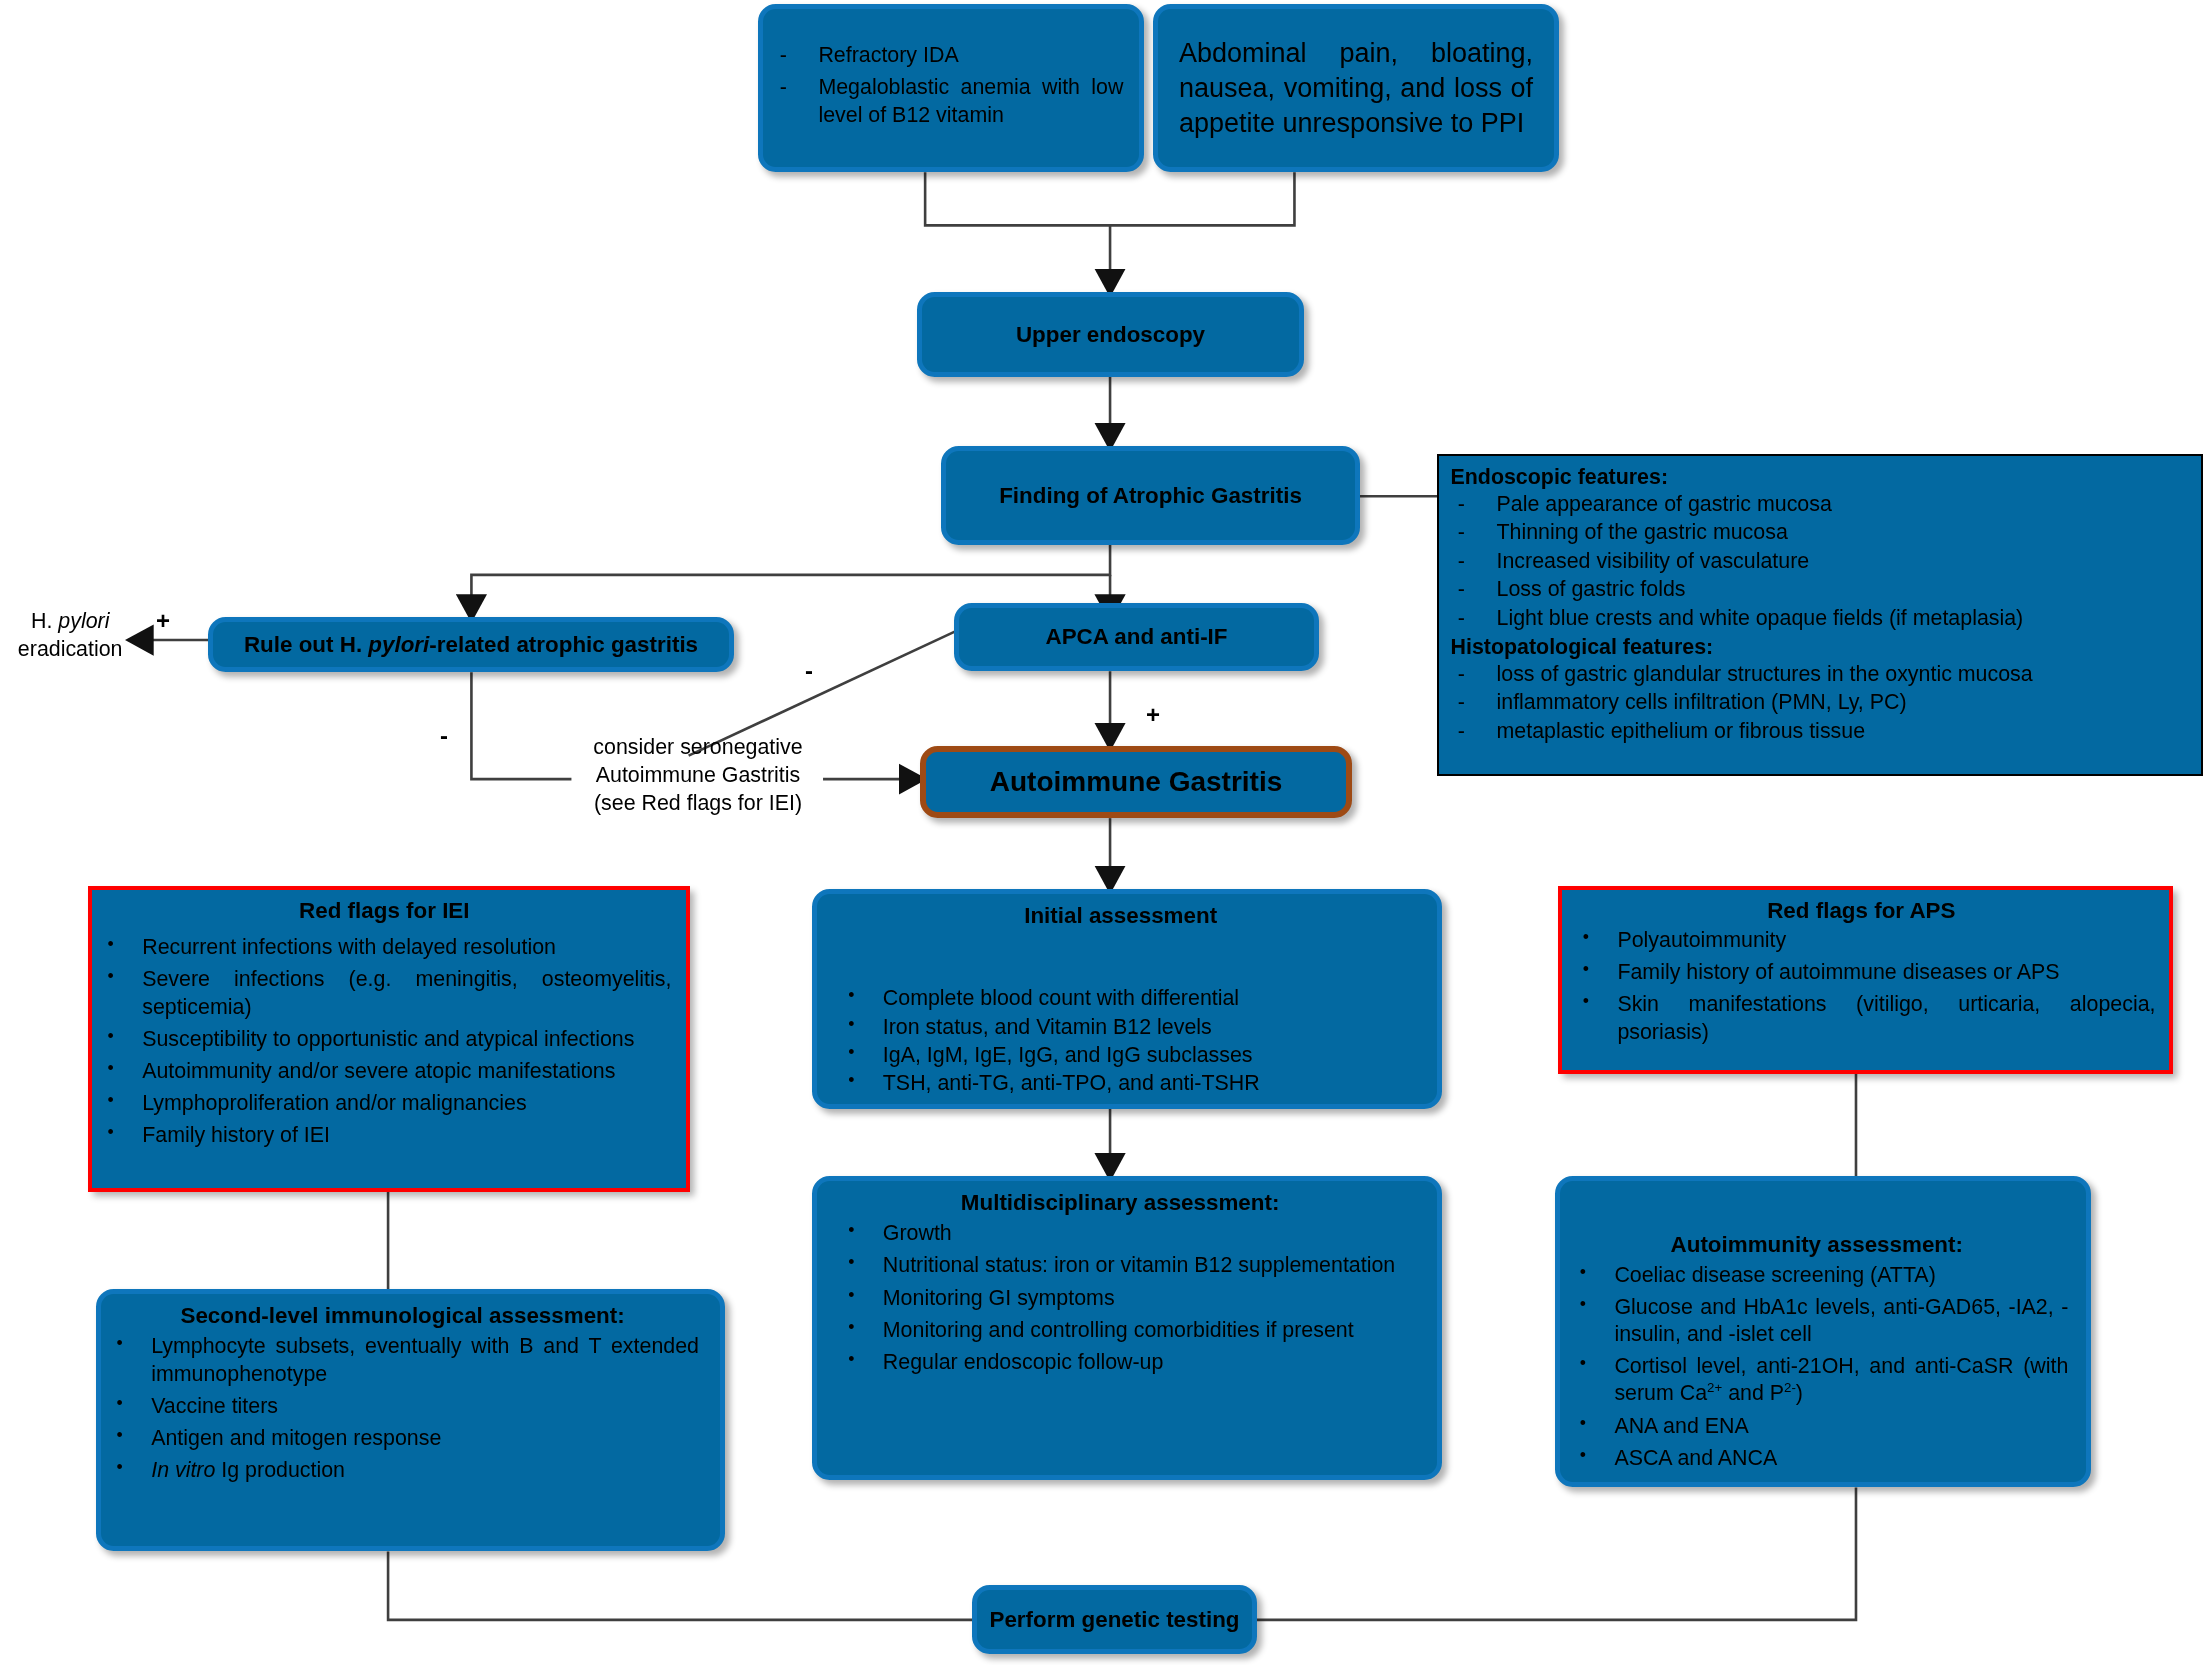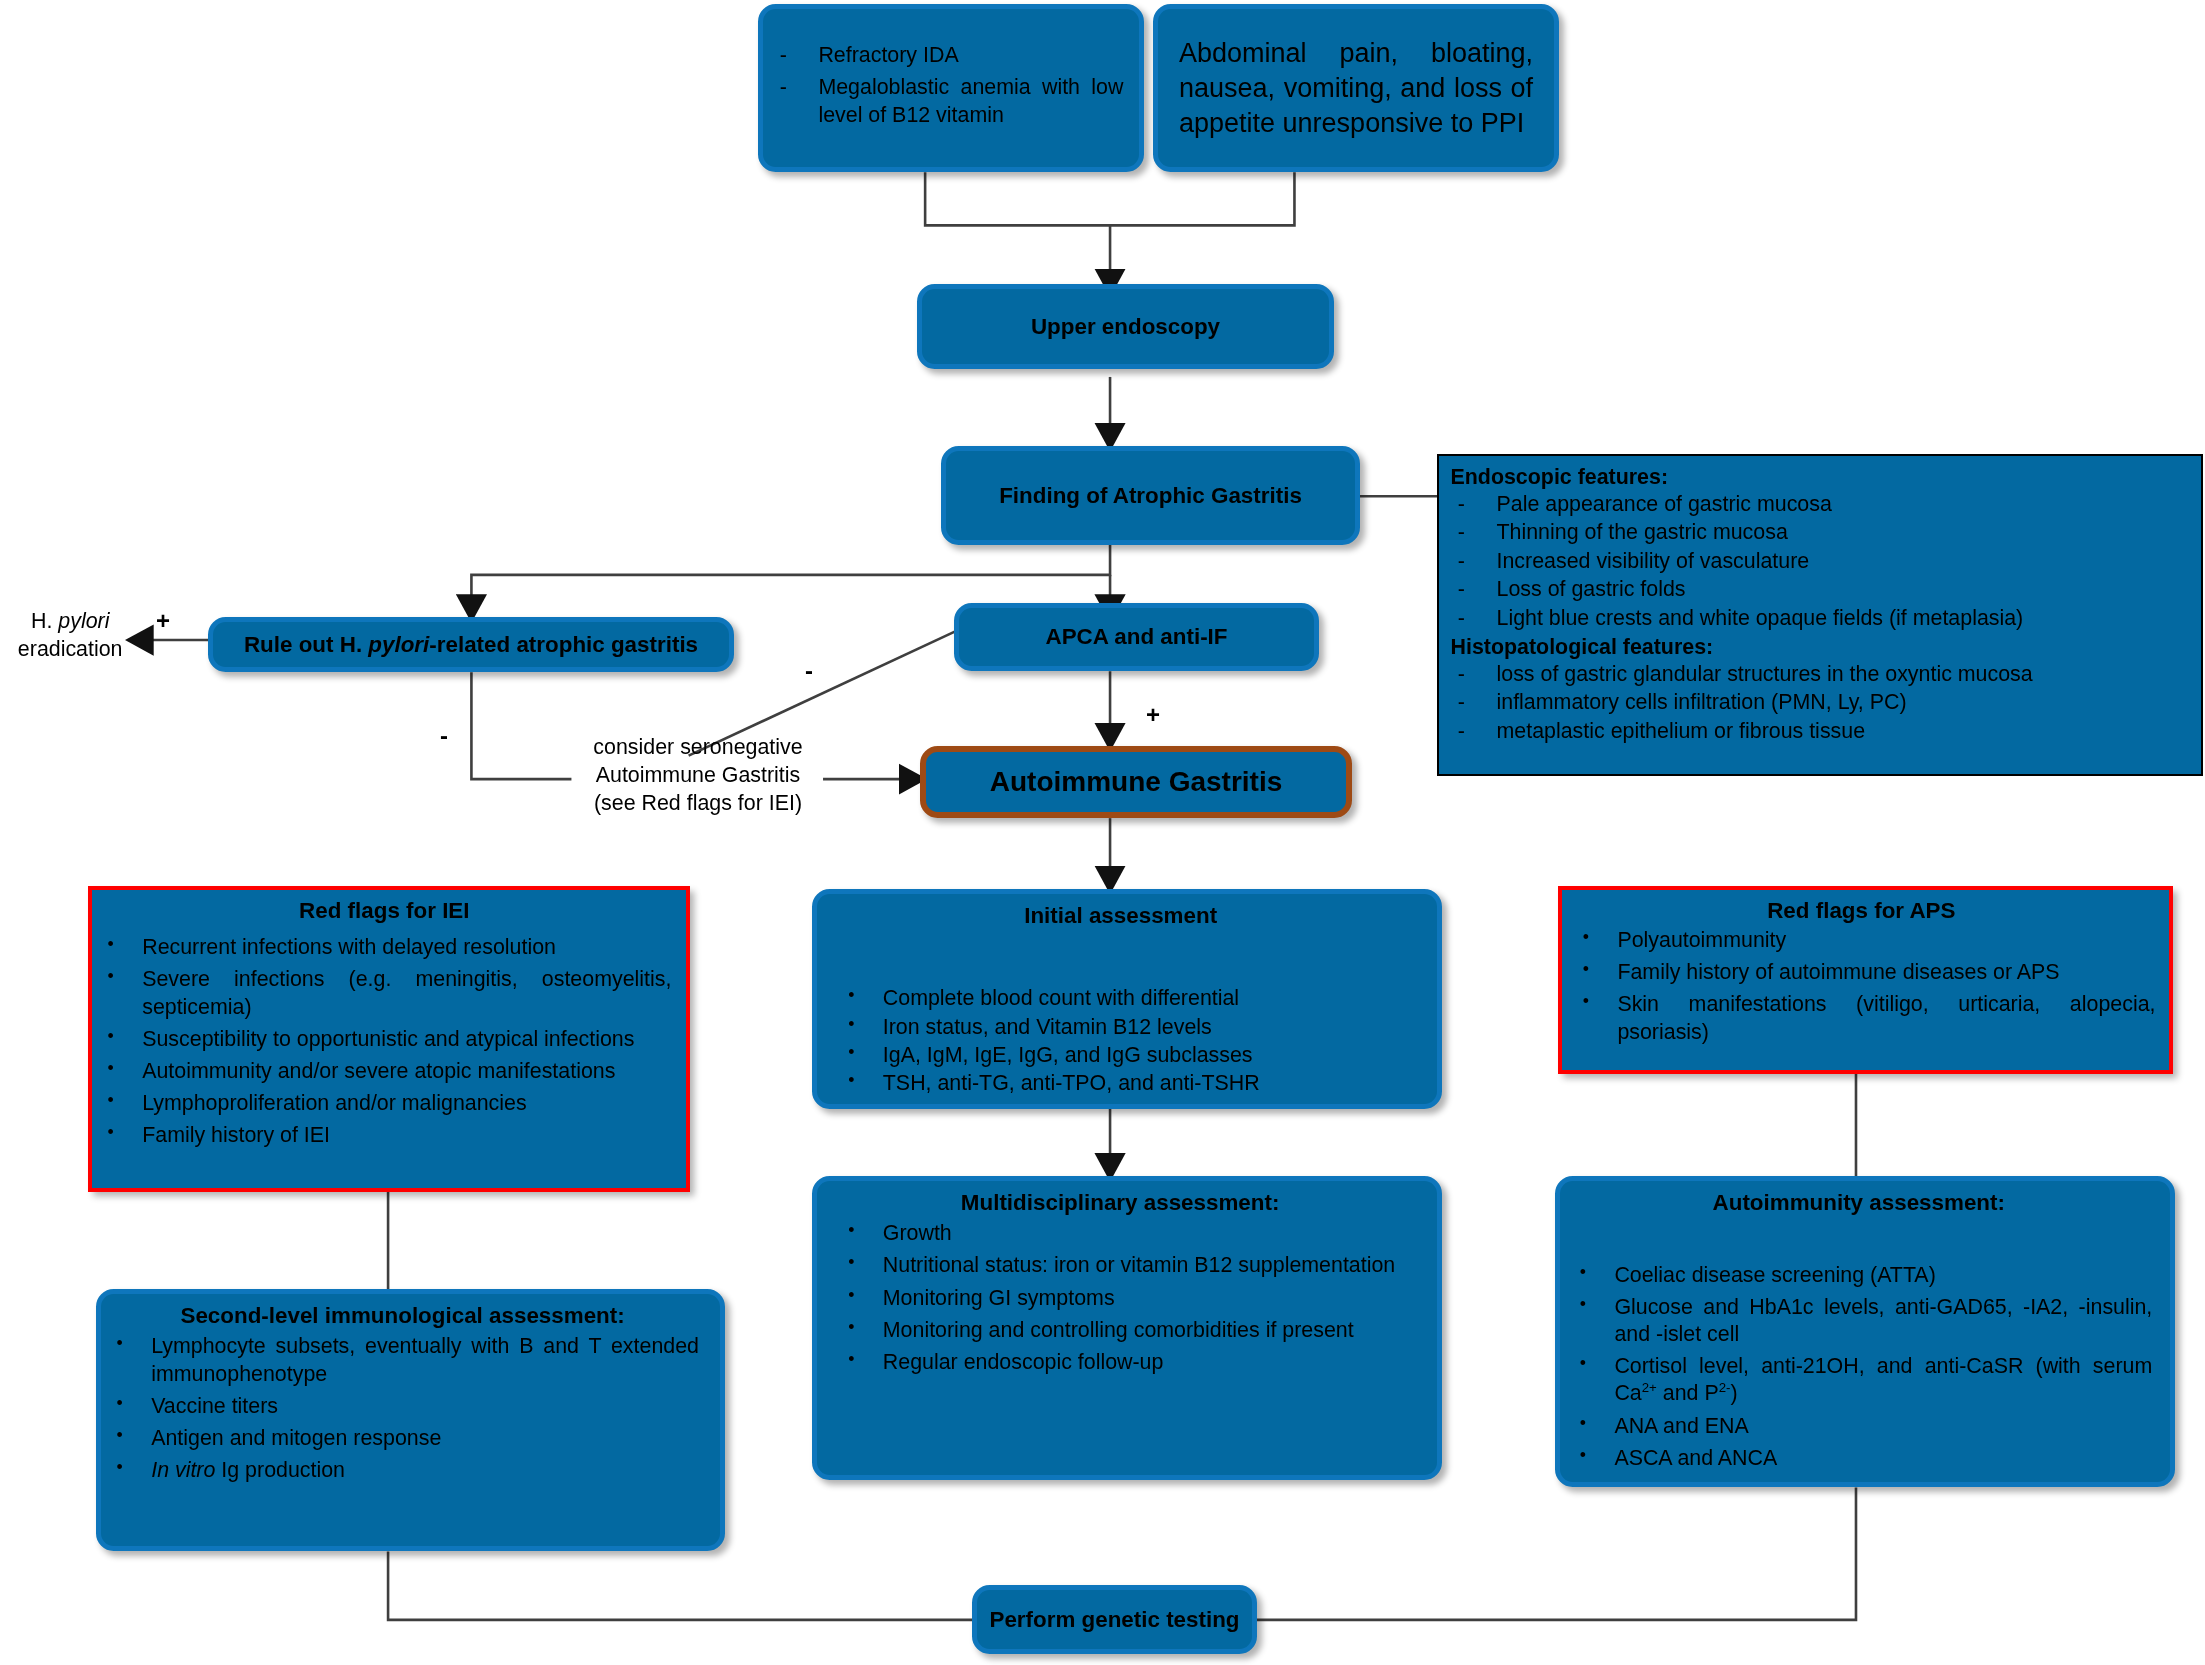--- a/index.html
+++ b/index.html
@@ -166,21 +166,21 @@
     <ul class="dash">
       <li>Refractory IDA</li>
       <li>Megaloblastic anemia with low level of B12 vitamin</li>
     </ul>
   </div>
 
   <div class="node blue-round" style="left:1153px;top:4.2px;width:406px;height:168px;padding:13.5px 21px;">
     <div style="font-size:27px;line-height:1.30;text-align:justify;">Abdominal pain, bloating, nausea, vomiting, and loss of appetite unresponsive to PPI</div>
   </div>
 
-  <div class="node blue-round" style="left:917px;top:284px;width:417px;height:85px;justify-content:center;">
+  <div class="node blue-round" style="left:917px;top:292px;width:387px;height:85px;justify-content:center;">
     <div class="title">Upper endoscopy</div>
   </div>
 
   <div class="node blue-round" style="left:917px;top:446px;width:419px;height:99px;margin-left:24px;">
     <div class="title">Finding of Atrophic Gastritis</div>
   </div>
 
   <div class="node black-rect" style="left:1437px;top:454px;width:766px;height:322px;padding:8.3px 9.4px 5.2px 11.5px;justify-content:flex-start;">
     <div class="hdr">Endoscopic features:</div>
     <ul class="dash tight" style="margin-bottom:1px;">
@@ -263,21 +263,21 @@
     <div class="title" style="margin-bottom:4.2px;">Multidisciplinary assessment:</div>
     <ul class="dot" style="padding-left:12.5px;">
       <li>Growth</li>
       <li>Nutritional status: iron or vitamin B12 supplementation</li>
       <li>Monitoring GI symptoms</li>
       <li>Monitoring and controlling comorbidities if present</li>
       <li>Regular endoscopic follow-up</li>
     </ul>
   </div>
 
-  <div class="node blue-round" style="left:1555px;top:1176px;width:620px;height:311px;padding:9.4px 17.7px 5.2px 5.2px;justify-content:space-between;">
+  <div class="node blue-round" style="left:1555px;top:1176px;width:536px;height:311px;padding:9.4px 17.7px 5.2px 5.2px;justify-content:flex-end;">
     <div class="title" style="margin-bottom:4.2px;">Autoimmunity assessment:</div>
     <ul class="dot" style="padding-left:4.2px;">
       <li>Coeliac disease screening (ATTA)</li>
       <li>Glucose and HbA1c levels, anti-GAD65, -IA2, -insulin, and -islet cell</li>
       <li>Cortisol level, anti-21OH, and anti-CaSR (with serum Ca<sup>2+</sup> and P<sup>2-</sup>)</li>
       <li>ANA and ENA</li>
       <li>ASCA and ANCA</li>
     </ul>
   </div>
 

